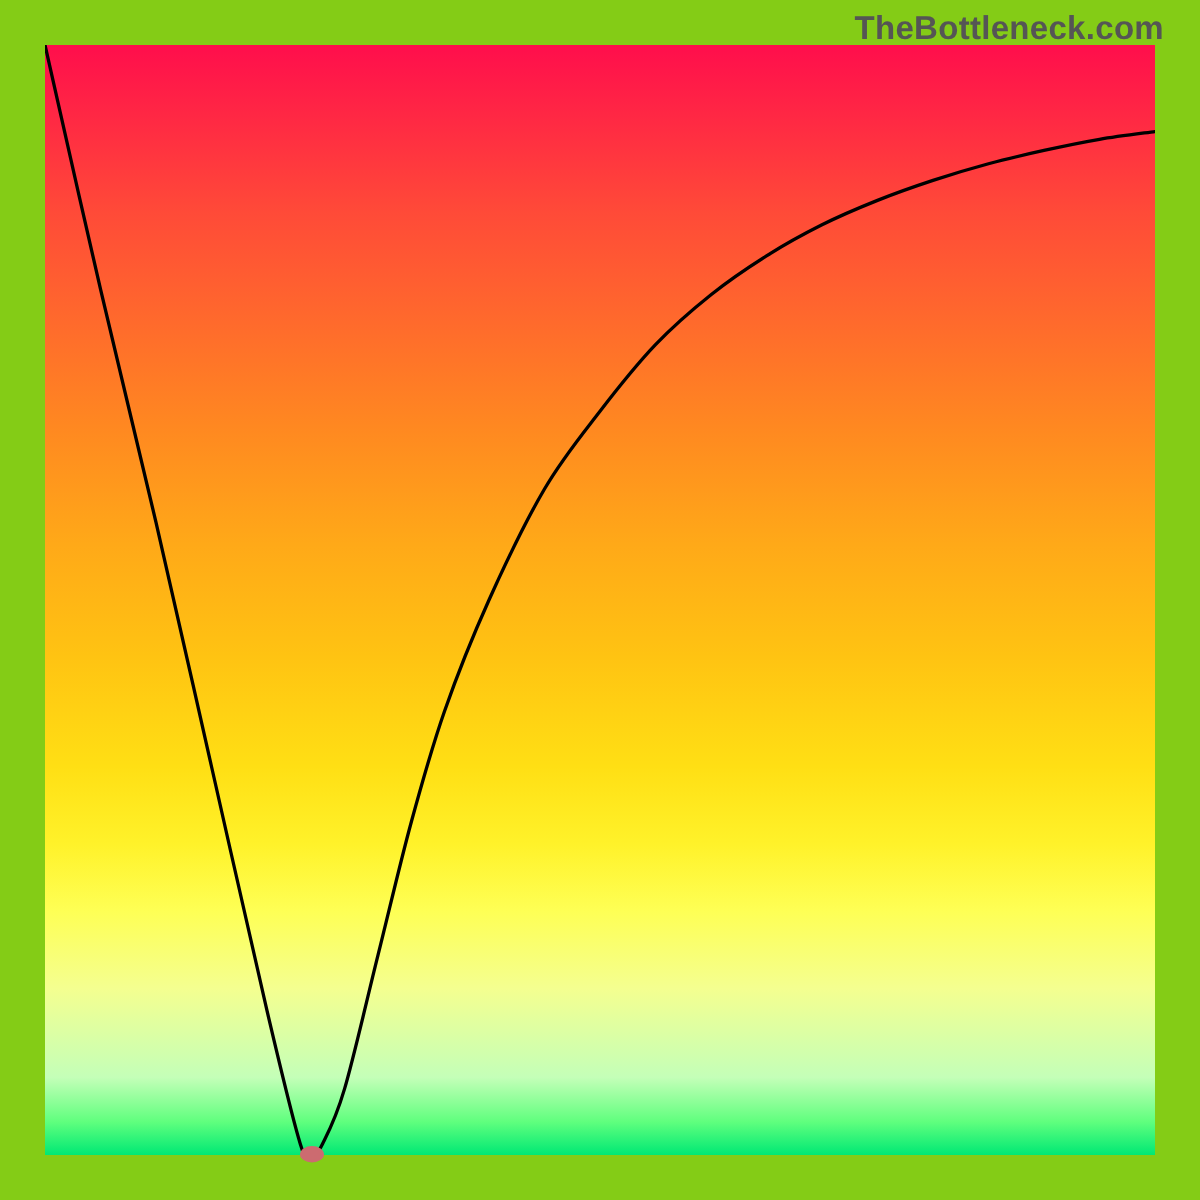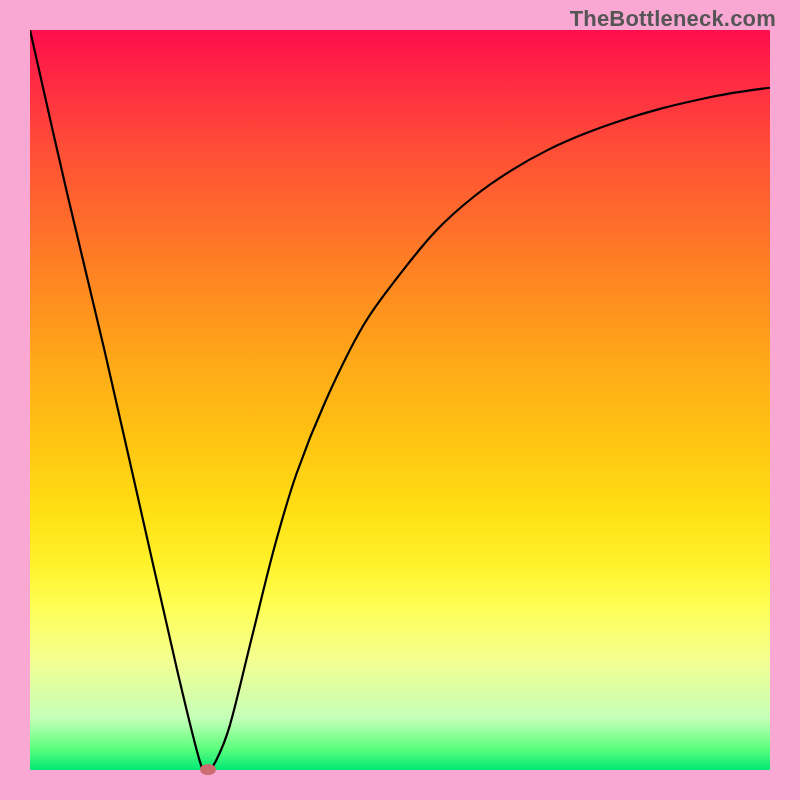--- a/index.html
+++ b/index.html
@@ -7,21 +7,21 @@
     padding: 0;
     width: 800px;
     height: 800px;
     background: #000;
     font-family: Arial, sans-serif;
     overflow: hidden;
   }
   .frame {
     width: 800px;
     height: 800px;
-    background: #f9a8d4;
+    background: #84cc16;
     position: relative;
   }
   .plot-area {
     position: absolute;
     left: 30px;
     top: 30px;
     width: 740px;
     height: 740px;
     background: linear-gradient(to bottom,
       #ff0e4c 0%,

